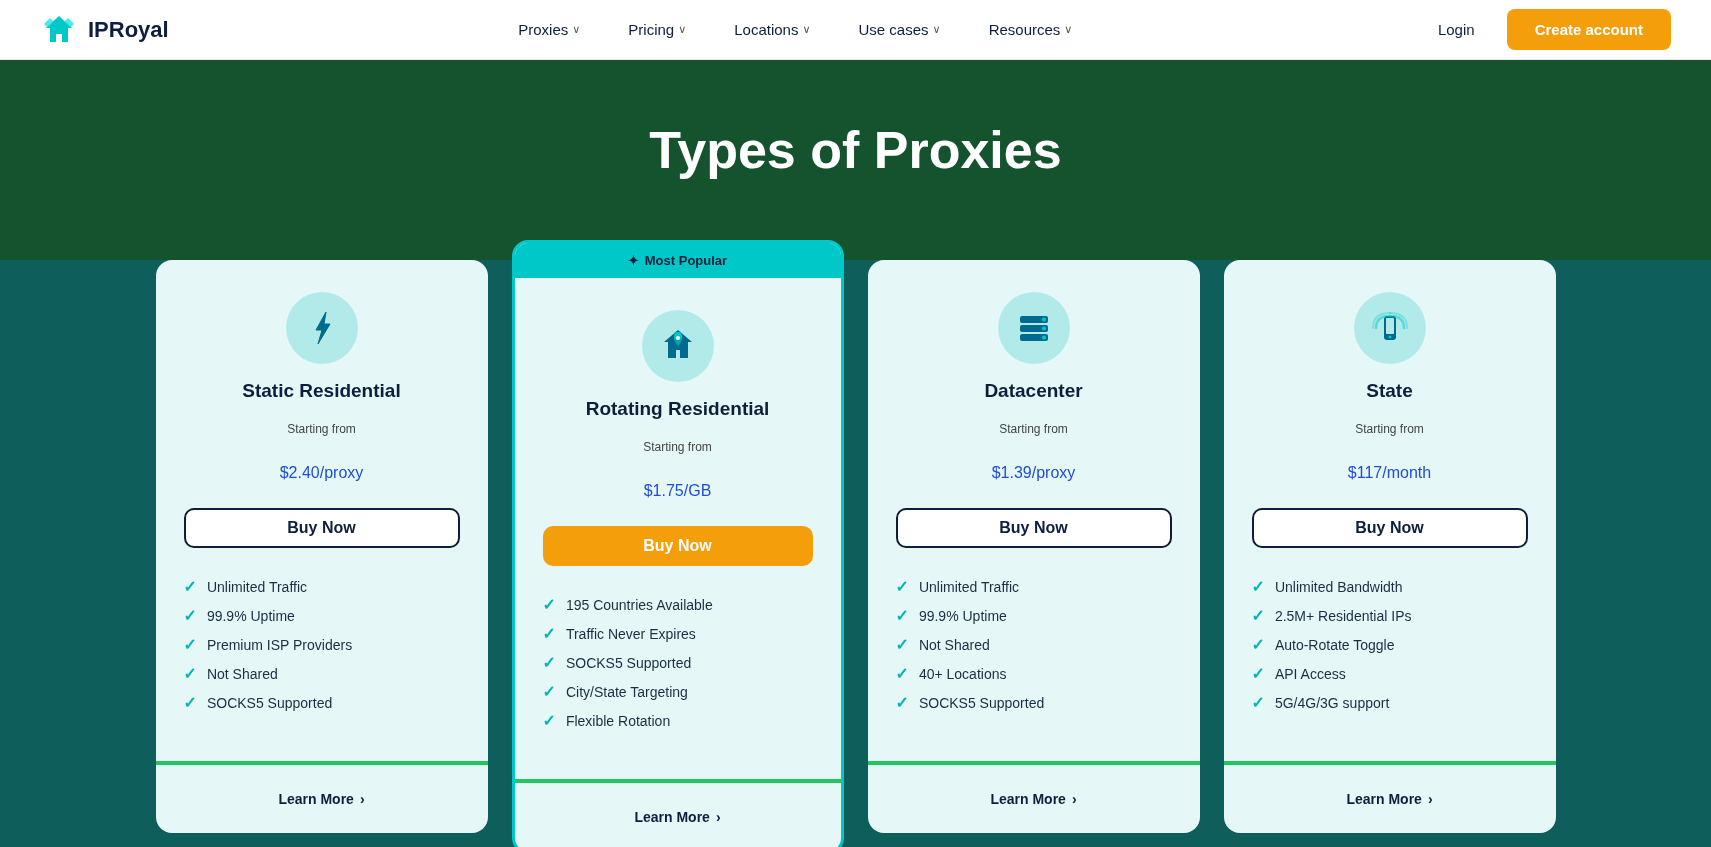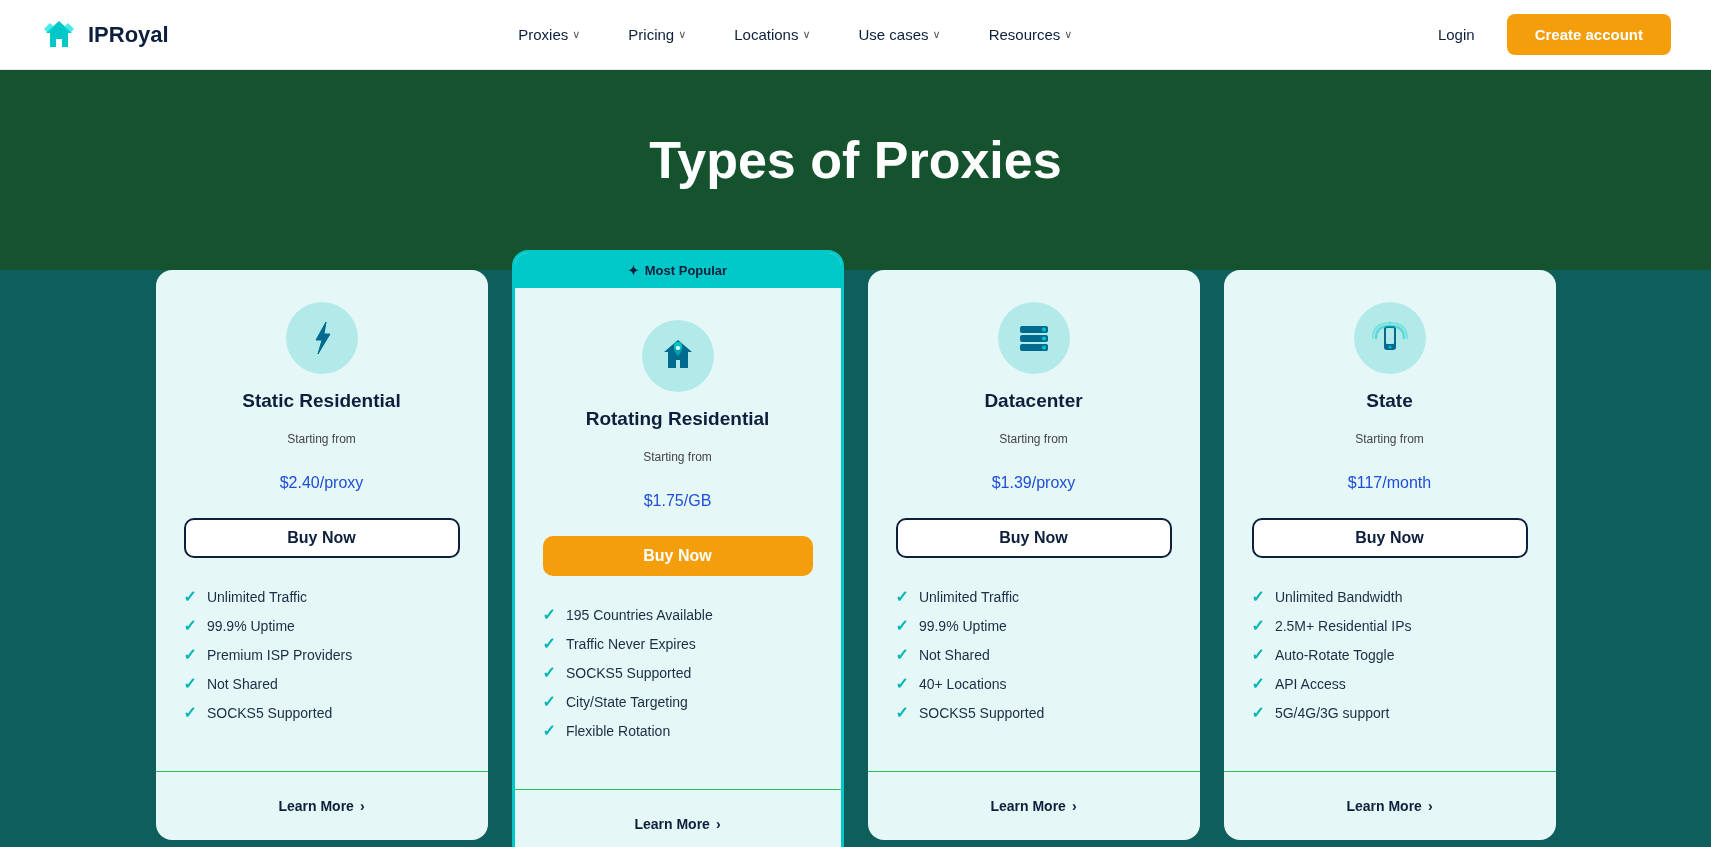--- a/index.html
+++ b/index.html
@@ -1,21 +1,21 @@
 <!DOCTYPE html>
 <html><head>
   <meta charset="utf-8">
   <style>
     * { box-sizing: border-box; margin: 0; padding: 0; }
     body { font-family: -apple-system, BlinkMacSystemFont, 'Segoe UI', sans-serif; background: #fff; }
 
     
     nav {
       display: flex; align-items: center; justify-content: space-between;
-      padding: 0 40px; height: 70px; background: #fff;
+      padding: 0 40px; height: 60px; background: #fff;
       border-bottom: 1px solid #e5e7eb; position: relative; z-index: 10;
     }
     .nav-logo { display: flex; align-items: center; gap: 10px; text-decoration: none; }
     .nav-logo-text { font-size: 22px; font-weight: 700; color: #0d1f3c; }
     .nav-links { display: flex; align-items: center; gap: 20px; }
     .nav-link {
       display: flex; align-items: center; gap: 4px;
       font-size: 15px; font-weight: 500; color: #0d1f3c;
       padding: 8px 14px; cursor: pointer; border-radius: 6px;
       text-decoration: none; background: none; border: none;
@@ -94,21 +94,21 @@
     .features { list-style: none; margin-bottom: 24px; }
     .features li {
       display: flex; align-items: center; gap: 10px;
       font-size: 14px; color: #1a2e44; padding: 5px 0;
     }
     .check-icon { color: #00b5b5; font-size: 16px; font-weight: 700; }
 
     .card-learn {
       display: flex; align-items: center; justify-content: center; gap: 6px;
       font-size: 14px; font-weight: 700; color: #0d1f3c;
-      padding: 26px; border-top: 1px solid #22c55e;
+      padding: 26px; border-top: 4px solid #22c55e;
       cursor: pointer; background: none; border-bottom: none; border-left: none; border-right: none;
       width: 100%;
     }
 
     
     .logo-svg { width: 38px; height: 32px; }
   </style>
 </head>
 <body>
 

